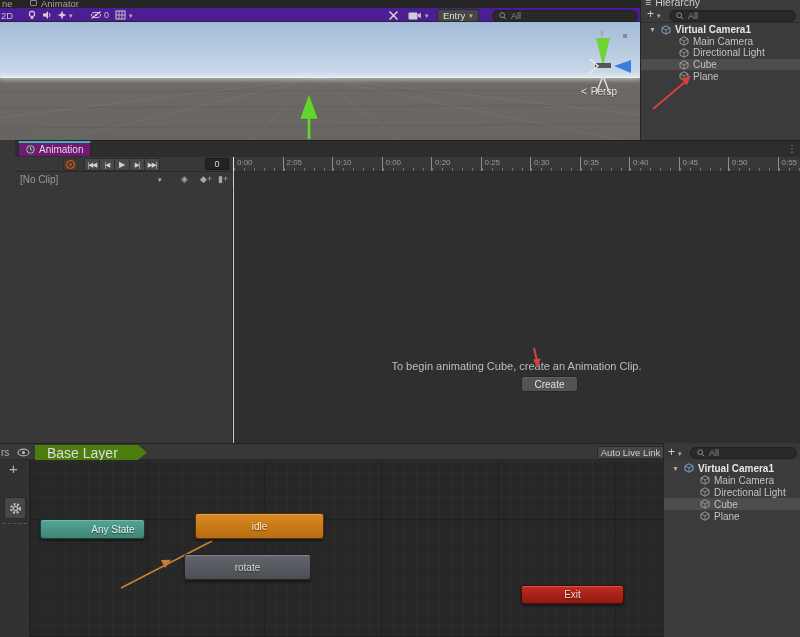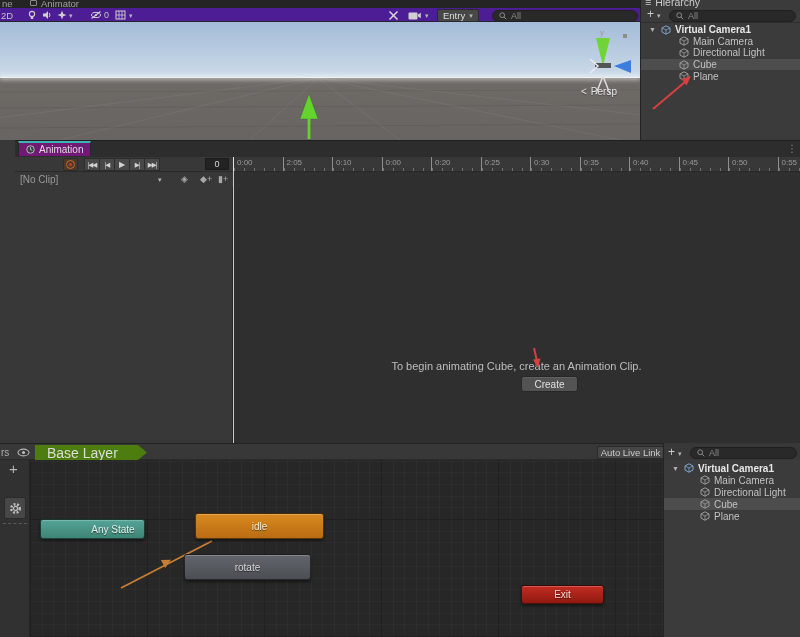--- a/index.html
+++ b/index.html
@@ -425,21 +425,21 @@
     </div>
 
     <div class="abs graph" style="left:30px;top:17px;width:633px;height:177px;"></div>
     <svg class="abs" style="left:0;top:0;z-index:5;pointer-events:none;" width="800" height="194">
       <line x1="121" y1="145" x2="212" y2="98" stroke="#c87f33" stroke-width="1.8"></line>
       <polygon points="0,-4.5 9,0 0,4.5" fill="#c87f33" transform="translate(163,121) rotate(-27.3)"></polygon>
     </svg>
     <div class="node node-anystate" style="left:40px;top:76px;width:105px;height:20px;">Any State</div>
     <div class="node node-idle" style="left:163px;top:70px;width:129px;height:26px;margin-left:32px;">idle</div>
     <div class="node node-rotate" style="left:184px;top:111px;width:127px;height:26px;">rotate</div>
-    <div class="node node-exit" style="left:521px;top:142px;width:83px;height:19px;">Exit</div>
+    <div class="node node-exit" style="left:521px;top:142px;width:103px;height:19px;">Exit</div>
 
     <div class="abs hier" style="left:663px;top:17px;width:137px;height:177px;">
       <div class="tree" style="padding-top:2px;">
         <div class="tree-row h12 tree-root" style="padding-left:8px;">
           <span class="fold">▼</span>
           <span class="go-ic">
             <svg width="10" height="10" viewBox="0 0 10 10">
                 <path d="M5 0.8 L9 2.9 V7.1 L5 9.2 L1 7.1 V2.9 Z" fill="none" stroke="#7fa4cc" stroke-width="1"></path>
                 <path d="M1 2.9 L5 5 L9 2.9 M5 5 V9.2" fill="none" stroke="#7fa4cc" stroke-width="0.8"></path>
               </svg>

